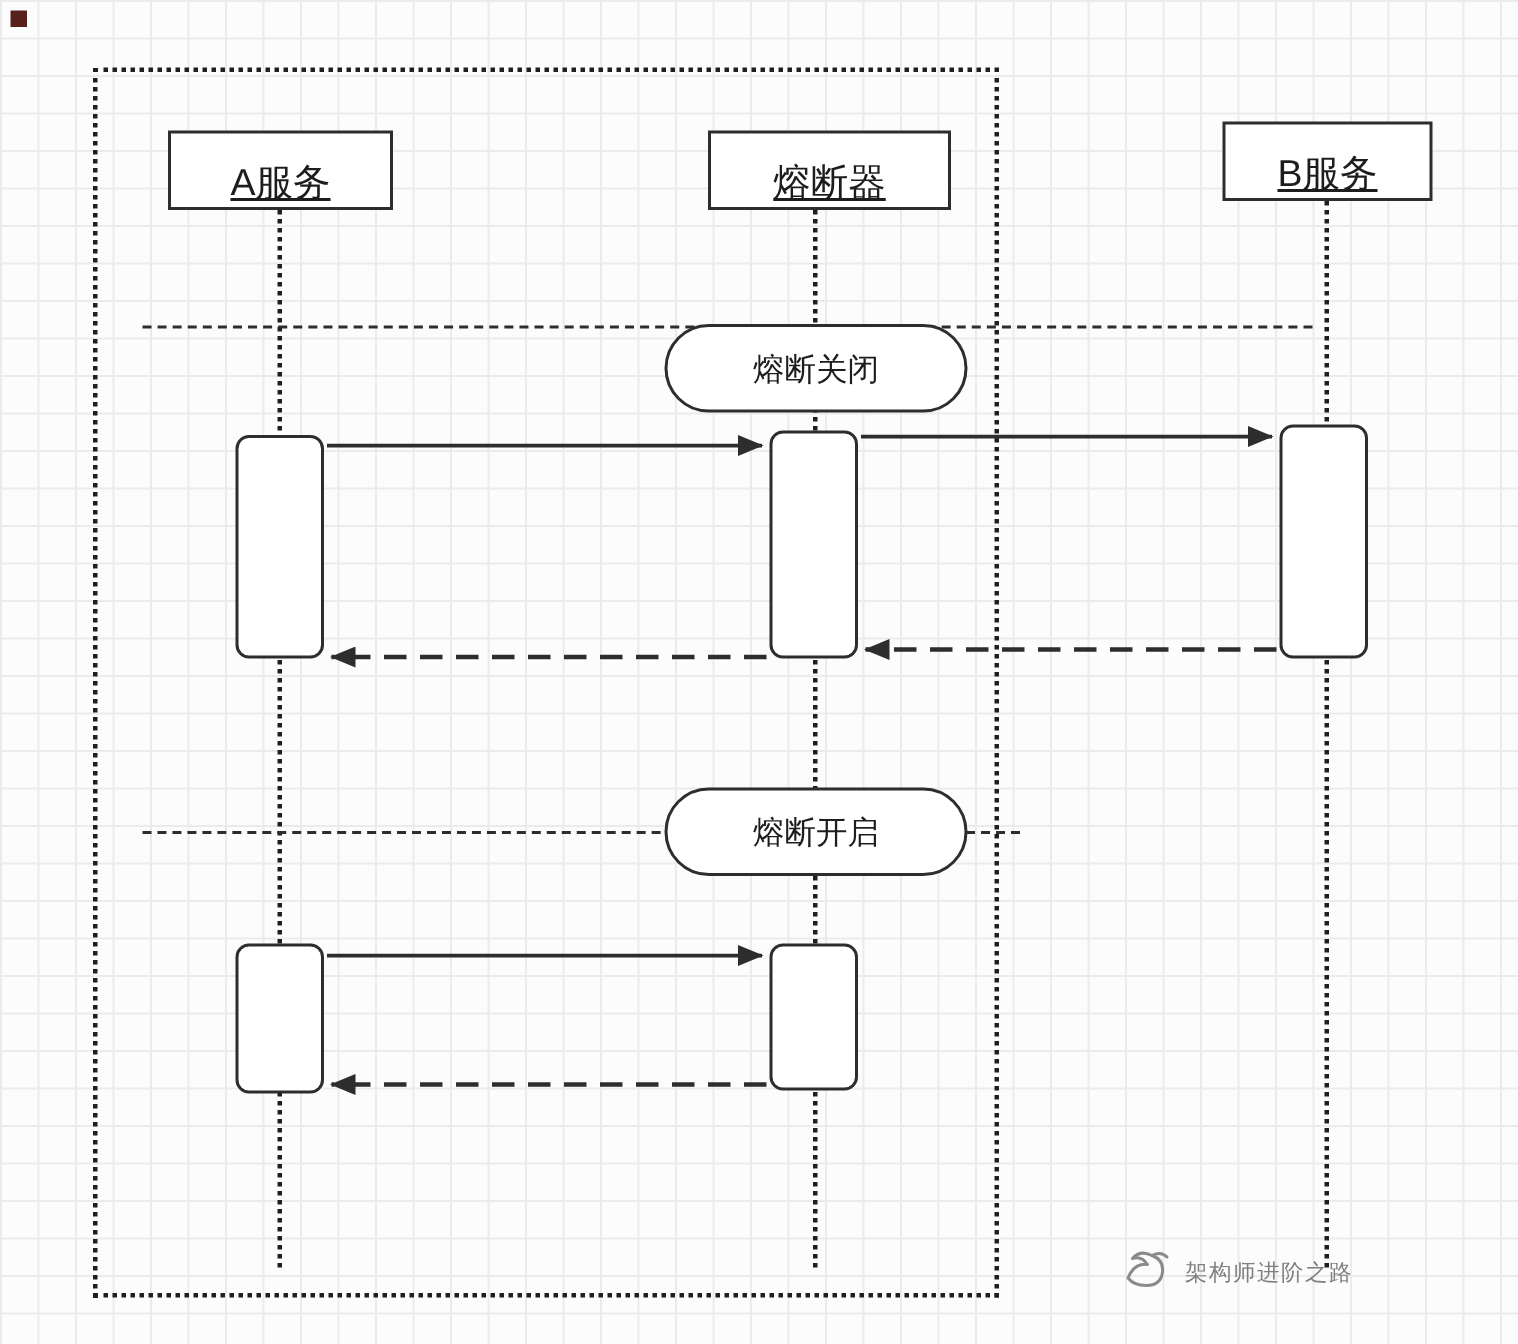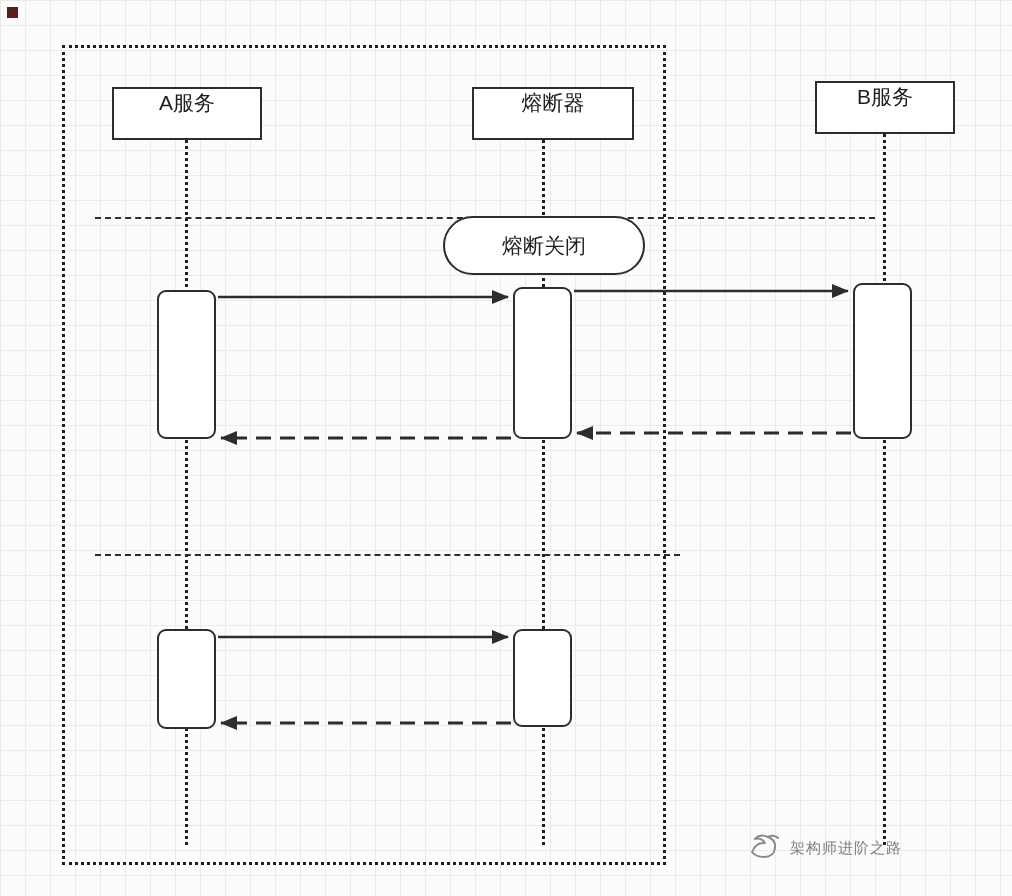--- a/index.html
+++ b/index.html
@@ -32,25 +32,26 @@
     border: 3px dotted #1f1f1f;
     box-sizing: border-box;
     z-index: 1;
   }
   .actor-box {
     position: absolute;
     background: #ffffff;
     border: 2px solid #2d2d2d;
     box-sizing: border-box;
     display: flex;
-    align-items: flex-start;
+    align-items: flex-end;
     justify-content: center;
-    font-size: 21px;
+    font-size: 25px;
     color: #1d1d1d;
     z-index: 4;
+    text-decoration: underline;
   }
   .actor-a { left: 112px; top: 87px; width: 150px; height: 53px; }
   .actor-breaker { left: 472px; top: 87px; width: 162px; height: 53px; }
   .actor-b { left: 815px; top: 81px; width: 140px; height: 53px; }
   .lifeline {
     position: absolute;
     width: 0;
     border-left: 3px dotted #1f1f1f;
     z-index: 1;
   }
@@ -170,20 +171,23 @@
     <line class="arrow-solid" x1="574" y1="291" x2="848" y2="291" marker-end="url(#head)"></line>
     <line class="arrow-dashed" x1="851" y1="433" x2="577" y2="433" marker-end="url(#head)"></line>
     <line class="arrow-dashed" x1="511" y1="438" x2="221" y2="438" marker-end="url(#head)"></line>
     <line class="arrow-solid" x1="218" y1="637" x2="508" y2="637" marker-end="url(#head)"></line>
     <line class="arrow-dashed" x1="511" y1="723" x2="221" y2="723" marker-end="url(#head)"></line>
   </svg>
 
   <div class="state-pill pill-closed">
     <span>熔断关闭</span>
   </div>
+  <div class="state-pill pill-open">
+    <span>熔断开启</span>
+  </div>
 
   <div class="watermark">
     <svg width="36" height="32" viewBox="0 0 36 32">
       <g fill="none" stroke="#8a8a8a" stroke-width="2" stroke-linecap="round" stroke-linejoin="round">
         <path d="M4 20 Q8 10 17 11 Q13 5 7 7 Q12 1 20 5 Q28 8 27 16 Q26 25 16 25 Q8 25 4 20 Z"></path>
         <path d="M20 5 Q26 2 30 6"></path>
       </g>
     </svg>
     <span class="watermark-text">架构师进阶之路</span>
   </div>

